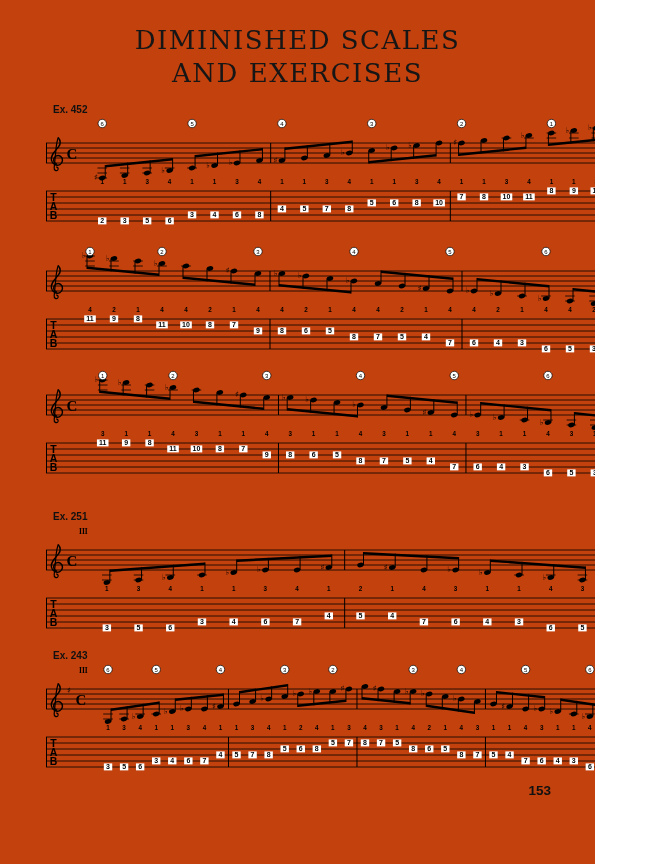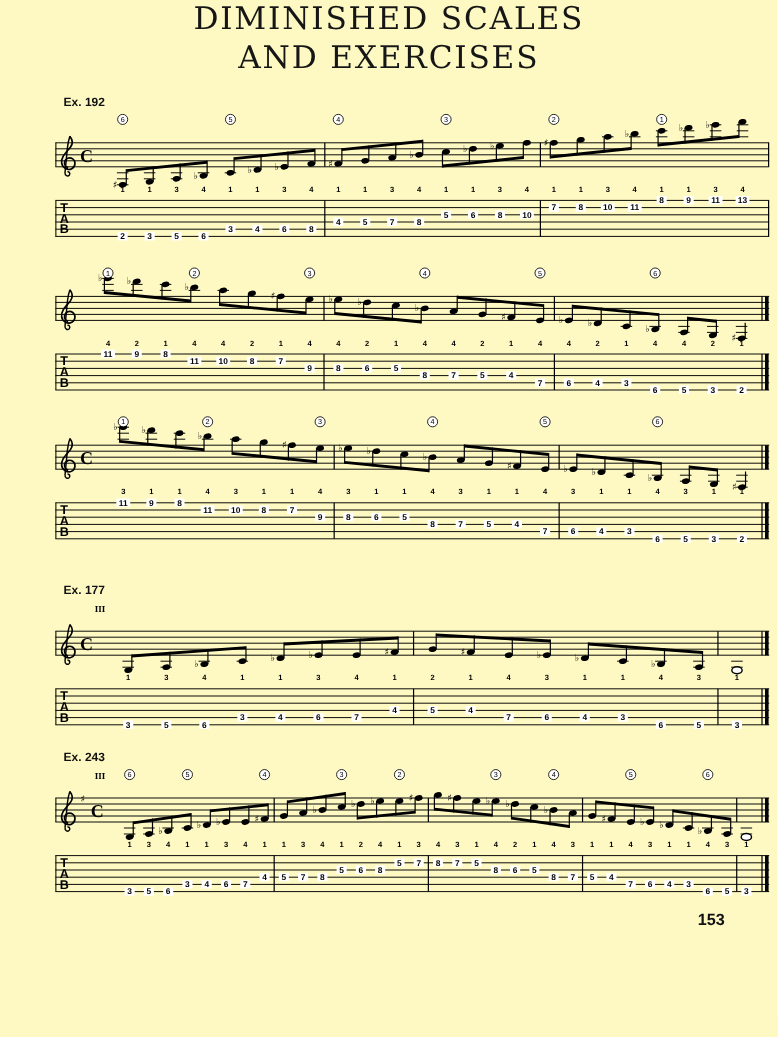--- a/index.html
+++ b/index.html
@@ -1,17 +1,17 @@
 <!DOCTYPE html>
 <html><head>
 <meta charset="utf-8">
 <style>
   html,body{margin:0;padding:0;background:#fff;}
-  .page{width:648px;height:864px;box-sizing:border-box;overflow:hidden;
-        background:#fef9c3;color:#111;position:relative;}
+  .page{width:595px;height:864px;box-sizing:border-box;padding-top:24px;overflow:hidden;
+        background:#c2410c;color:#111;position:relative;}
   h1{margin:0;text-align:center;font-family:"DejaVu Serif",serif;font-weight:500;
      font-size:26px;line-height:33px;letter-spacing:1.5px;color:#161616;}
   .ex-label{margin:14px 0 2px 53px;font-family:"Liberation Sans",sans-serif;
             font-weight:bold;font-size:10px;color:#111;}
   .ex-label:empty{display:none;margin:0;}
   .system{margin-left:46px;}
   .system.s1{margin-top:16px;}
   .system.s2{margin-top:12px;}
   .system.s3{margin-top:2px;}
   .system.s4{margin-top:2px;}
@@ -33,21 +33,21 @@
   svg .tabclef{font-size:10.5px;font-weight:bold;text-anchor:middle;}
 </style>
 </head>
 <body>
 
 <div class="page">
 
   <h1><span>DIMINISHED SCALES</span><br>
       <span>AND EXERCISES</span></h1>
 
-  <div class="ex-label">Ex. 192</div>
+  <div class="ex-label">Ex. 452</div>
   <section class="system s0">
     <svg class="music" viewBox="0 0 596 112" width="596" height="112">
         <line x1="0" y1="26" x2="595" y2="26" stroke-width="0.8"></line>
         <line x1="0" y1="31" x2="595" y2="31" stroke-width="0.8"></line>
         <line x1="0" y1="36" x2="595" y2="36" stroke-width="0.8"></line>
         <line x1="0" y1="41" x2="595" y2="41" stroke-width="0.8"></line>
         <line x1="0" y1="46" x2="595" y2="46" stroke-width="0.8"></line>
         <line x1="0" y1="74" x2="595" y2="74" stroke-width="0.8"></line>
         <line x1="0" y1="80" x2="595" y2="80" stroke-width="0.8"></line>
         <line x1="0" y1="86" x2="595" y2="86" stroke-width="0.8"></line>
@@ -637,21 +637,21 @@
         <line x1="481.54347826086956" y1="51" x2="481.54347826086956" y2="37.666666666666664" stroke-width="1"></line>
         <line x1="504.97826086956525" y1="53.5" x2="504.97826086956525" y2="40" stroke-width="1"></line>
         <polygon points="434.67391304347825,33 504.97826086956525,40 504.97826086956525,42.4 434.67391304347825,35.4"></polygon>
         <line x1="528.4130434782609" y1="56" x2="528.4130434782609" y2="43" stroke-width="1"></line>
         <line x1="551.8478260869565" y1="58.5" x2="551.8478260869565" y2="45.5" stroke-width="1"></line>
         <polygon points="528.4130434782609,43 551.8478260869565,45.5 551.8478260869565,47.9 528.4130434782609,45.4"></polygon>
         <line x1="575.2826086956521" y1="61" x2="575.2826086956521" y2="48" stroke-width="1"></line>
       </svg>
   </section>
 
-  <div class="ex-label lbl-293">Ex. 177</div>
+  <div class="ex-label lbl-293">Ex. 251</div>
   <section class="system s3">
     <svg class="music" viewBox="0 0 596 112" width="596" height="112">
         <line x1="0" y1="26" x2="595" y2="26" stroke-width="0.8"></line>
         <line x1="0" y1="31" x2="595" y2="31" stroke-width="0.8"></line>
         <line x1="0" y1="36" x2="595" y2="36" stroke-width="0.8"></line>
         <line x1="0" y1="41" x2="595" y2="41" stroke-width="0.8"></line>
         <line x1="0" y1="46" x2="595" y2="46" stroke-width="0.8"></line>
         <line x1="0" y1="74" x2="595" y2="74" stroke-width="0.8"></line>
         <line x1="0" y1="80" x2="595" y2="80" stroke-width="0.8"></line>
         <line x1="0" y1="86" x2="595" y2="86" stroke-width="0.8"></line>

